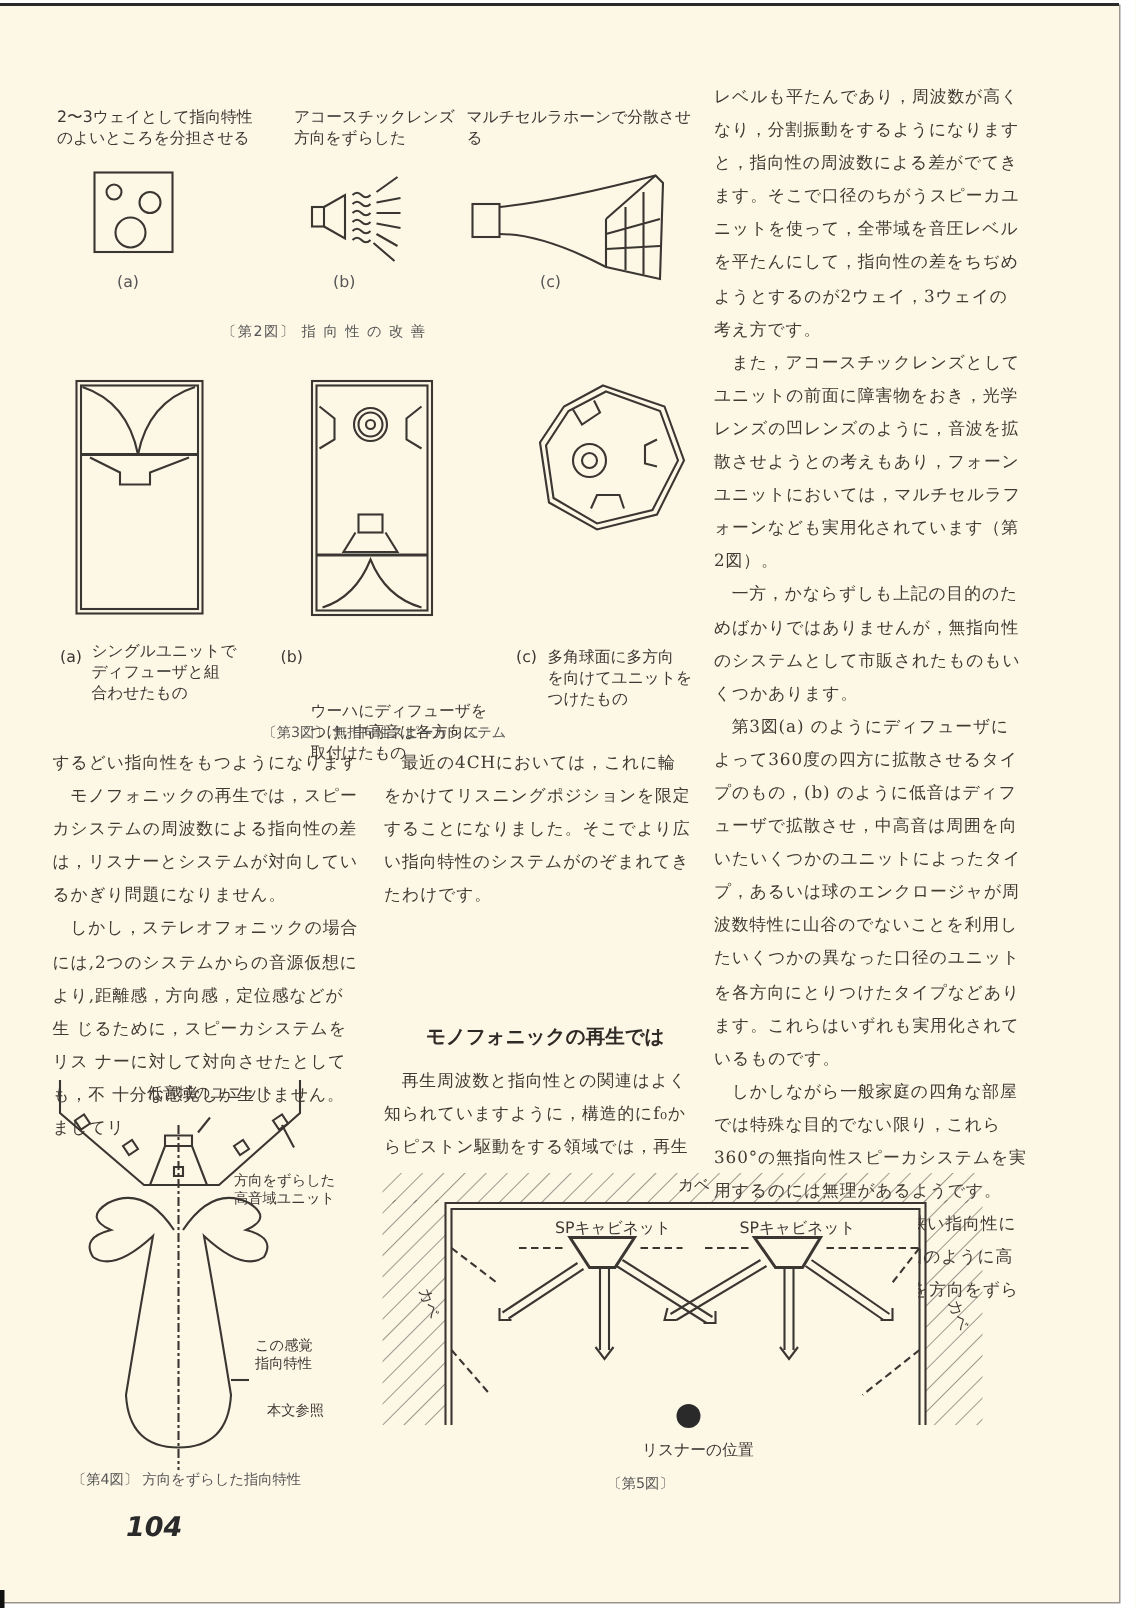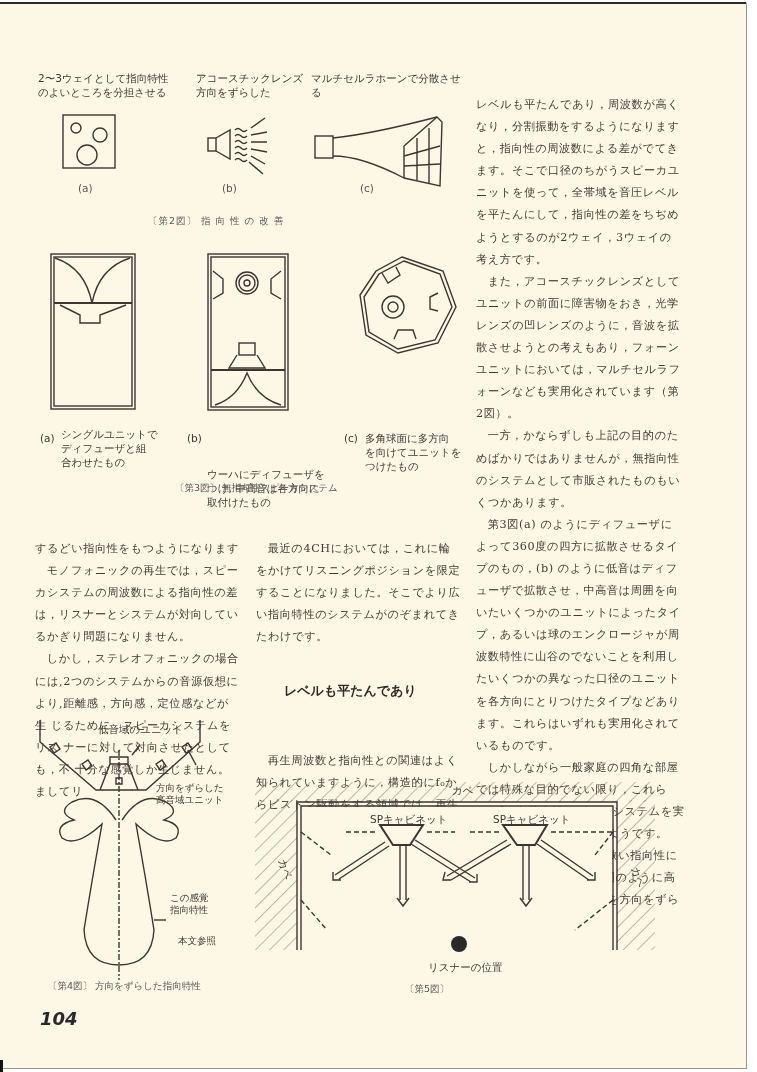--- a/index.html
+++ b/index.html
@@ -5,24 +5,24 @@
   html, body { margin:0; padding:0; }
   body { width:757px; height:1072px; background:#ffffff; position:relative; overflow:hidden;
          font-family:"DejaVu Serif", serif; color:#3a3530; }
   .page { position:absolute; left:0; top:2px; width:746px; height:1064px; background:#fdf8e6;
           border-top:2px solid #2a2a2a; box-shadow: 1px 1px 0 #9a9590; }
   .page-edge-left { position:absolute; left:0; top:1060px; width:3px; height:12px; background:#111; }
   .abs { position:absolute; }
   .lbl { font-family:"DejaVu Sans", sans-serif; font-size:10.5px; line-height:14px; color:#3c3834; white-space:pre-line; }
   .sub { font-family:"DejaVu Sans", sans-serif; font-size:10.5px; color:#555; }
   .cap { font-family:"DejaVu Sans", sans-serif; font-size:9.5px; color:#555; letter-spacing:1px; }
-  .col { position:absolute; font-size:11.2px; line-height:22.1px; color:#403a33; letter-spacing:0.6px;margin-top:40px; }
+  .col { position:absolute; font-size:11.2px; line-height:22.1px; color:#403a33; letter-spacing:0.6px; }
   .col p { margin:0; }
   .heading { font-family:"DejaVu Sans", sans-serif; font-weight:bold; font-size:13px; color:#2e2a26; }
-  .pagenum { font-family:"DejaVu Sans", sans-serif; font-style:italic; font-weight:bold; font-size:18px; color:#2a2a2a; }
+  .pagenum { font-family:"DejaVu Sans", sans-serif; font-style:italic; font-weight:bold; font-size:18px; color:#2a2a2a;margin-left:44px; }
   svg { position:absolute; overflow:visible; }
   svg .ln { stroke:#3a3632; stroke-width:1.4; fill:none; }
   svg .thk { stroke:#3a3632; stroke-width:2; fill:none; }
 </style>
 </head>
 <body>
 
 <div class="page"></div>
 <div class="page-edge-left"></div>
 
@@ -109,21 +109,21 @@
 
 <div class="col" style="left:35px;top:498px;width:205px;">
   <p>するどい指向性をもつようになります</p>
   <p>　モノフォニックの再生では，スピー カシステムの周波数による指向性の差 は，リスナーとシステムが対向してい るかぎり問題になりません。</p>
   <p>　しかし，ステレオフォニックの場合 には,2つのシステムからの音源仮想に より,距離感，方向感，定位感などが生 じるために，スピーカシステムをリス ナーに対して対向させたとしても，不 十分な感覚しか生じません。ましてリ</p>
 </div>
 
 <div class="col" style="left:256px;top:498px;width:205px;">
   <p>　最近の4CHにおいては，これに輪 をかけてリスニングポジションを限定 することになりました。そこでより広 い指向特性のシステムがのぞまれてき たわけです。</p>
 </div>
-<div class="abs heading" style="left:284px;top:682px;">レベルも平たんであり</div>
+<div class="abs heading" style="left:284px;top:682px;">モノフォニックの再生では</div>
 <div class="col" style="left:256px;top:710px;width:205px;">
   <p>　再生周波数と指向性との関連はよく 知られていますように，構造的にf₀か らピストン駆動をする領域では，再生</p>
 </div>
 
 <svg style="left:36px;top:720px;" width="200" height="260">
   <path class="ln" d="M4 0 L4 22 L60 70 L110 70 L164 22 L164 0"></path>
   <path class="ln" d="M14 27 l6 -4 l4 6 l-6 4z M46 44 l6 -4 l4 6 l-6 4z M120 44 l6 -4 l4 6 l-6 4z M146 27 l6 -4 l4 6 l-6 4z"></path>
   <path class="ln" d="M64 70 L74 44 L92 44 L102 70 M74 44 L74 37 L92 37 L92 44 M80 58 L86 58 L86 64 L80 64 Z"></path>
   <path class="ln" d="M83 30 L83 260" stroke-dasharray="6 2 2 2"></path>
   <path class="ln" d="M96 35 L104 25"></path>

